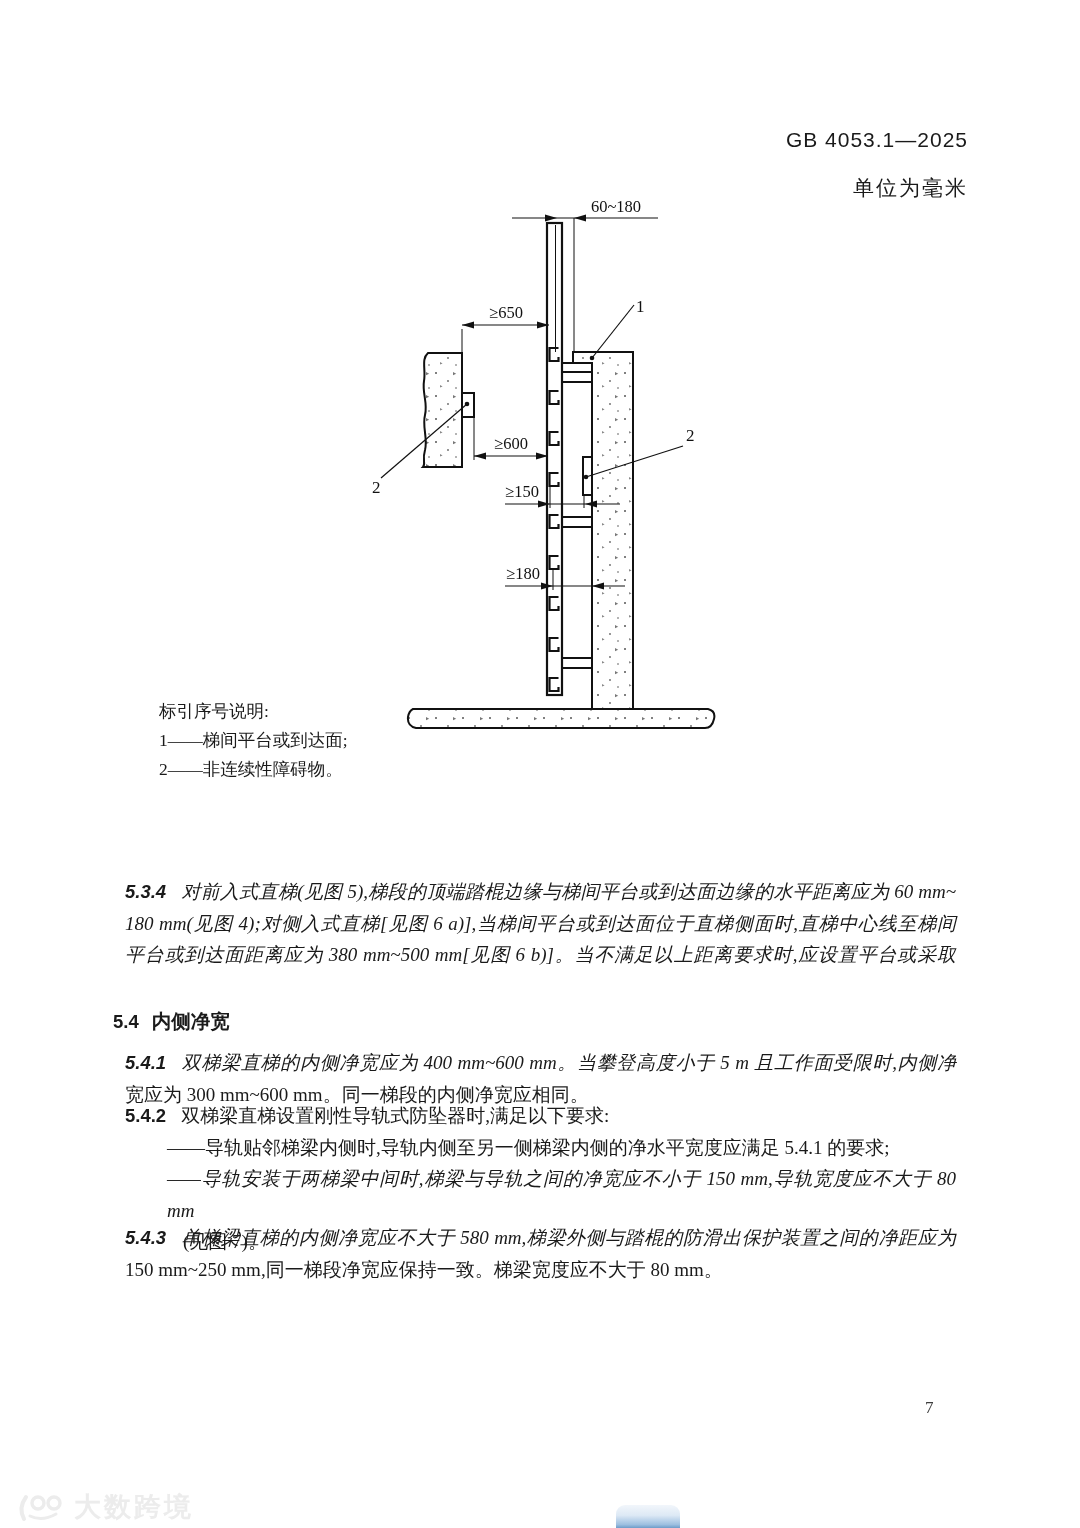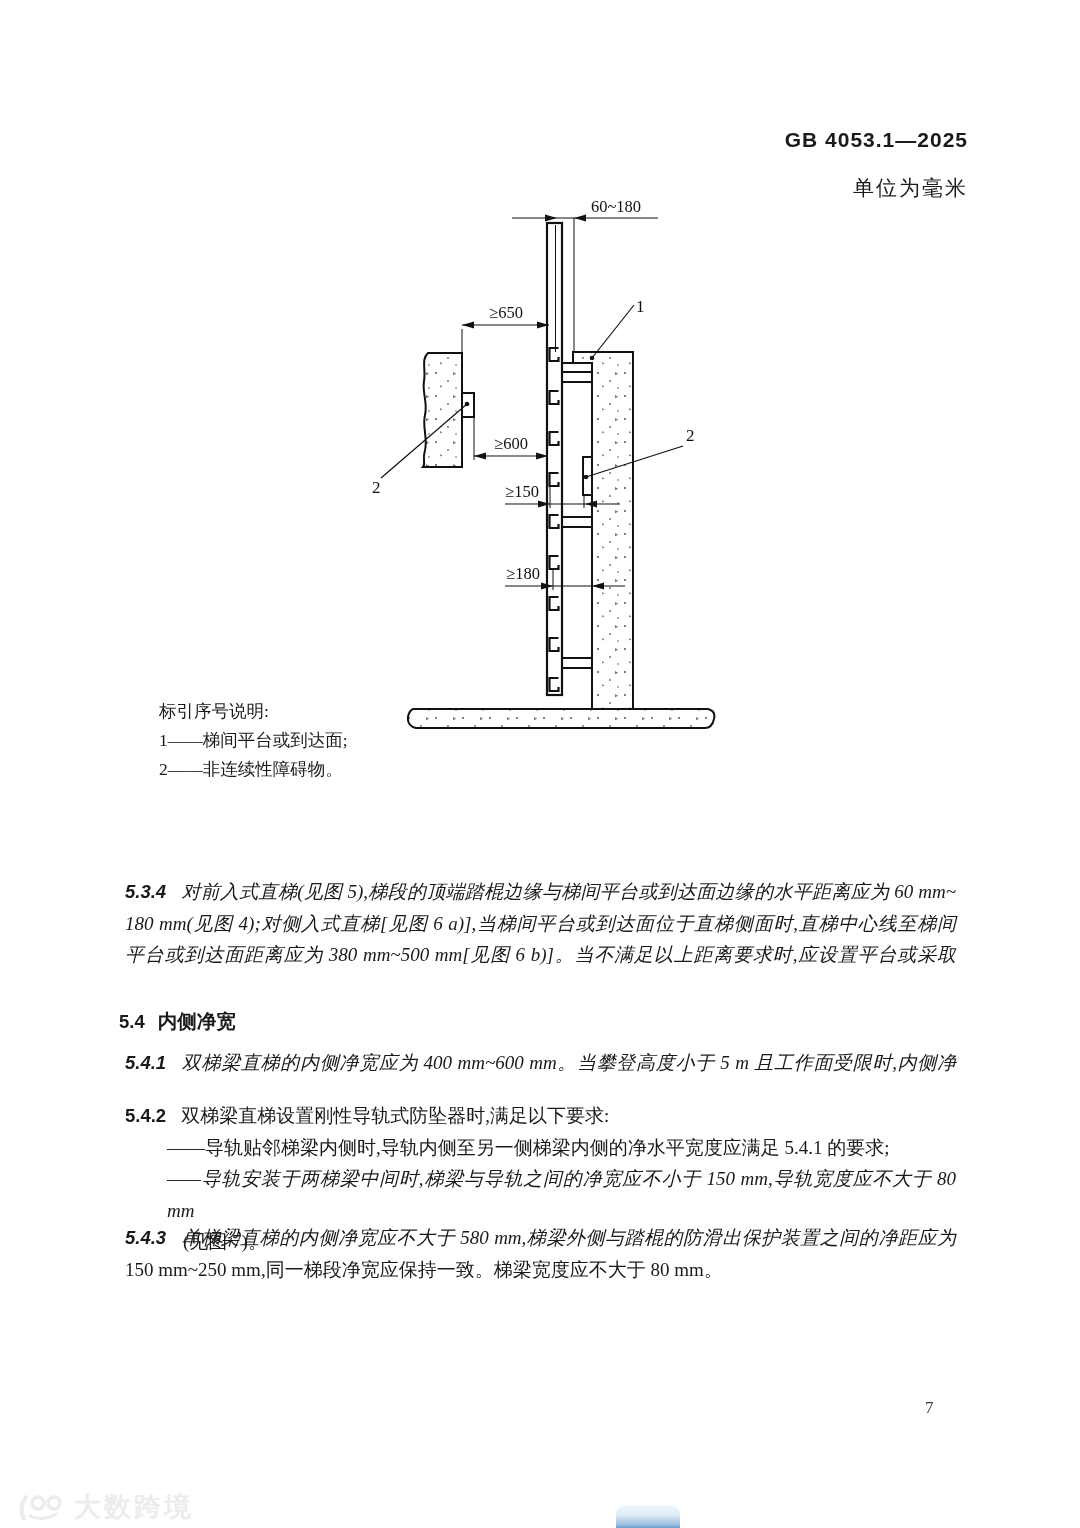--- a/index.html
+++ b/index.html
@@ -3,39 +3,39 @@
 <meta charset="utf-8">
 <style>
   html,body{margin:0;padding:0;background:#ffffff;}
   .page{
     position:relative;width:1080px;height:1528px;background:#fff;overflow:hidden;
     font-family:"Liberation Serif","DejaVu Serif",serif;color:#1a1a1a;
   }
   .abs{position:absolute;}
   .std-code{
     top:128px;right:112px;font-family:"Liberation Sans","DejaVu Sans",sans-serif;
-    font-weight:bold;font-size:21px;letter-spacing:1px;
+    font-weight:normal;font-size:21px;letter-spacing:1px;
   }
   .unit-note{top:174px;right:112px;font-size:21px;letter-spacing:2px;}
   .diagram{left:368px;top:193px;width:356px;height:548px;}
   .legend{left:159px;top:697px;font-size:17.5px;line-height:29px;}
   .caption{
     left:0;top:827px;width:1080px;text-align:center;
     font-family:"Liberation Sans","DejaVu Sans",sans-serif;font-weight:bold;font-size:20px;
   }
   .caption .cap-t{margin-left:18px;letter-spacing:2px;}
   .body-block{left:125px;width:831px;font-size:19px;line-height:31.5px;}
   .line{white-space:nowrap;}
   .line.j{white-space:normal;text-align:justify;text-align-last:justify;font-style:italic;}
   .num{
     font-family:"Liberation Sans","DejaVu Sans",sans-serif;font-weight:bold;
     font-size:18.5px;margin-right:15px;
   }
   .sec-h{
-    left:119px;top:1008px;font-family:"Liberation Sans","DejaVu Sans",sans-serif;
+    left:113px;top:1008px;font-family:"Liberation Sans","DejaVu Sans",sans-serif;
     font-weight:bold;font-size:19.5px;
   }
   .sec-h .num{margin-right:13px;}
   .indent-dash{padding-left:42px;}
   .indent-fig{padding-left:58px;}
   .page-num{left:925px;top:1398px;font-size:17px;color:#3c3c3c;}
   .watermark{
     left:14px;top:1489px;display:flex;align-items:center;gap:8px;
     color:#ececec;font-family:"Liberation Sans","DejaVu Sans",sans-serif;
     font-weight:bold;font-size:27px;letter-spacing:3px;
@@ -178,20 +178,21 @@
     <div class="line j">180 mm(见图 4);对侧入式直梯[见图 6 a)],当梯间平台或到达面位于直梯侧面时,直梯中心线至梯间</div>
     <div class="line j">平台或到达面距离应为 380 mm~500 mm[见图 6 b)]。当不满足以上距离要求时,应设置平台或采取</div>
   </div>
 
   <div class="abs sec-h">
     <span class="num">5.4</span><span>内侧净宽</span>
   </div>
 
   <div class="abs body-block" style="top:1047px">
     <div class="line j"><span class="num">5.4.1</span><span>双梯梁直梯的内侧净宽应为 400 mm~600 mm。当攀登高度小于 5 m 且工作面受限时,内侧净</span></div>
+    <div class="line">宽应为 300 mm~600 mm。同一梯段的内侧净宽应相同。</div>
   </div>
 
   <div class="abs body-block" style="top:1100px">
     <div class="line"><span class="num">5.4.2</span><span>双梯梁直梯设置刚性导轨式防坠器时,满足以下要求:</span></div>
     <div class="line indent-dash">——导轨贴邻梯梁内侧时,导轨内侧至另一侧梯梁内侧的净水平宽度应满足 5.4.1 的要求;</div>
     <div class="line j indent-dash">——导轨安装于两梯梁中间时,梯梁与导轨之间的净宽应不小于 150 mm,导轨宽度应不大于 80 mm</div>
     <div class="line indent-fig">(见图 7)。</div>
   </div>
 
   <div class="abs body-block" style="top:1222px">

